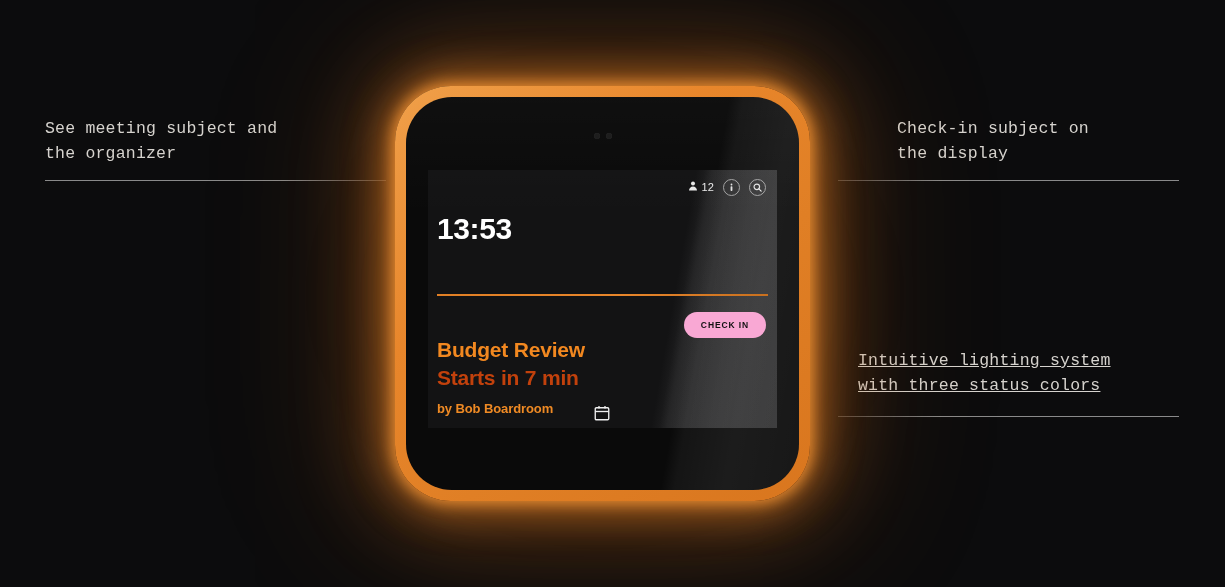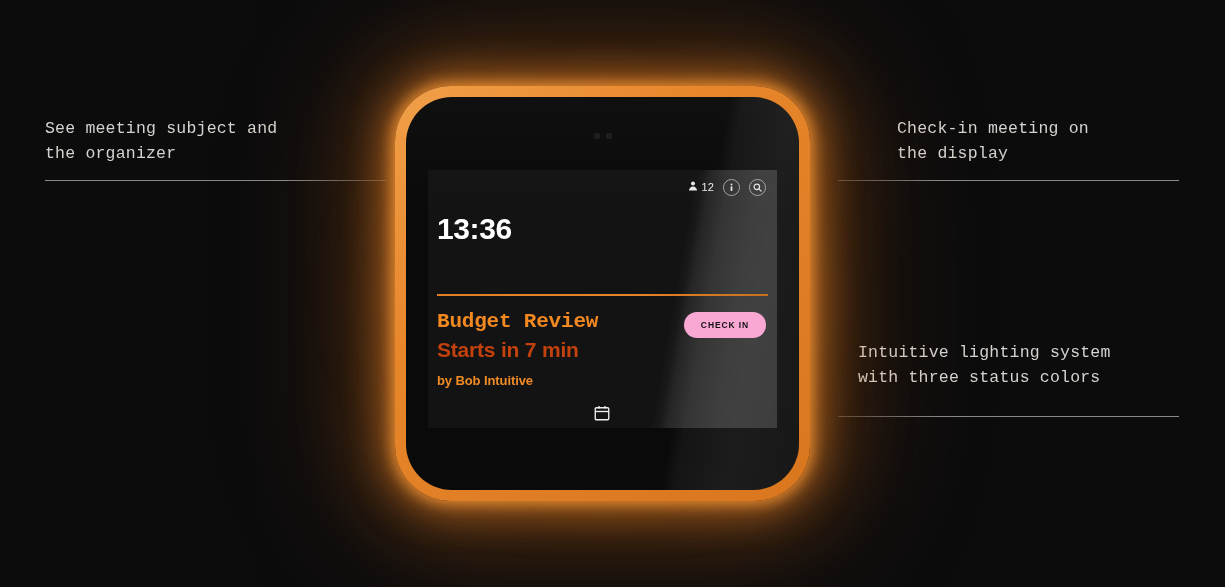--- a/index.html
+++ b/index.html
@@ -188,21 +188,22 @@
     left: 437px;
     top: 308px;
     width: 240px;
   }
   .meeting-title {
     color: #f28820;
     font-size: 21px;
     font-weight: 700;
     line-height: 1.33;
     letter-spacing: -0.2px;
-    font-family: Liberation Mono, monospace;
+    font-family: Liberation Sans, sans-serif;
+    margin-top: 28px;
   }
   .meeting-starts {
     color: #c2410c;
     font-size: 21px;
     font-weight: 700;
     line-height: 1.33;
     letter-spacing: -0.2px;
     font-family: "Liberation Sans", sans-serif;
   }
   .meeting-organizer {
@@ -261,36 +262,36 @@
     background: linear-gradient(90deg, #8a8a8a 0%, #8a8a8a 70%, rgba(138,138,138,0.45) 100%);
   }
   .anno-rule-right {
     background: linear-gradient(90deg, rgba(138,138,138,0.45) 0%, #8a8a8a 30%, #8a8a8a 100%);
   }
 
   #anno-left      { left: 45px;  top: 116px; width: 345px; }
   #rule-left      { left: 45px;  top: 180px; width: 341px; }
   #anno-right-top { left: 897px; top: 116px; width: 300px; }
   #rule-right-top { left: 838px; top: 180px; width: 341px; }
-  #anno-right-bot { left: 858px; top: 340px; width: 320px; }
+  #anno-right-bot { left: 858px; top: 348px; width: 320px; text-decoration: underline; }
   #rule-right-bot { left: 838px; top: 416px; width: 341px; }
 </style>
 </head>
 <body>
 
 <div id="stage">
 
   <div class="ambient-glow"></div>
   <div class="ambient-glow-2"></div>
 
   <div class="annotation" id="anno-left">See meeting subject and
 the organizer</div>
   <div class="anno-rule anno-rule-left" id="rule-left"></div>
 
-  <div class="annotation" id="anno-right-top">Check-in meeting on
+  <div class="annotation" id="anno-right-top">Check-in subject on
 the display</div>
   <div class="anno-rule anno-rule-right" id="rule-right-top"></div>
 
   <div class="annotation" id="anno-right-bot">Intuitive lighting system
 with three status colors</div>
   <div class="anno-rule anno-rule-right" id="rule-right-bot"></div>
 
   <div class="device-wrap">
 
     <div class="device-frame"></div>
@@ -334,29 +335,29 @@
         <div class="device-sheen"></div>
       </div>
 
       <div class="device-sheen"></div>
       <div class="device-sheen-top"></div>
 
     </div>
   </div>
 
   <div style="position:absolute;left:437px;top:213px;width:320px;">
-    <div class="time-text">13:36</div>
+    <div class="time-text">13:53</div>
   </div>
 
   <div class="screen-divider"></div>
 
   <div class="meeting-block">
     <div class="meeting-title">Budget Review</div>
     <div class="meeting-starts">Starts in 7 min</div>
-    <div class="meeting-organizer">by Bob Intuitive</div>
+    <div class="meeting-organizer">by Bob Boardroom</div>
   </div>
 
   <button class="checkin-btn">CHECK IN</button>
 
   <div class="calendar-btn">
     <svg width="18" height="18" viewBox="0 0 24 24" fill="none" stroke="#efefef" stroke-width="1.8">
       <rect x="3" y="5" width="18" height="16" rx="1.5"></rect>
       <line x1="3" y1="10" x2="21" y2="10"></line>
       <line x1="8" y1="2.5" x2="8" y2="6"></line>
       <line x1="16" y1="2.5" x2="16" y2="6"></line>

